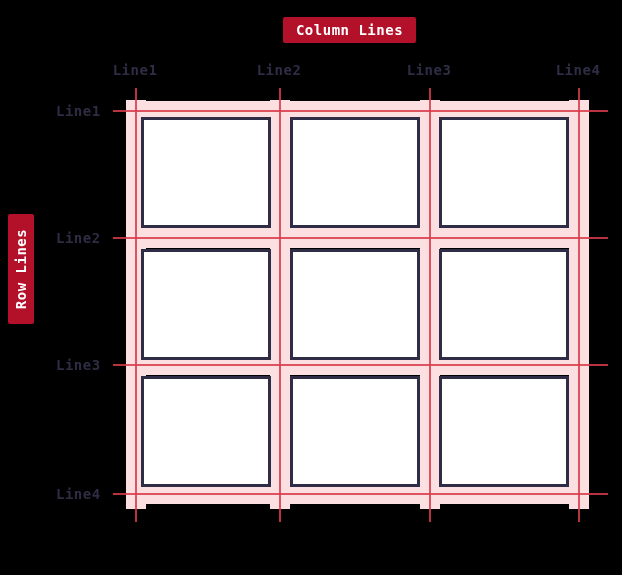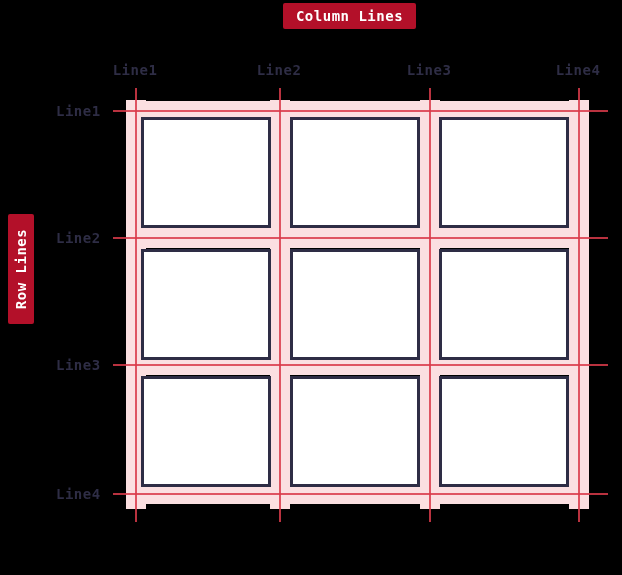--- a/index.html
+++ b/index.html
@@ -25,21 +25,21 @@
     font-weight: bold;
     letter-spacing: 0.5px;
     display: flex;
     align-items: center;
     justify-content: center;
     border-radius: 2px;
     white-space: nowrap;
   }
   #badge-column {
     left: 283px;
-    top: 3px;
+    top: 17px;
     width: 133px;
     height: 26px;
   }
   #badge-row {
     left: 8px;
     top: 256px;
     width: 110px;
     height: 26px;
     transform: rotate(-90deg);
     transform-origin: center center;

